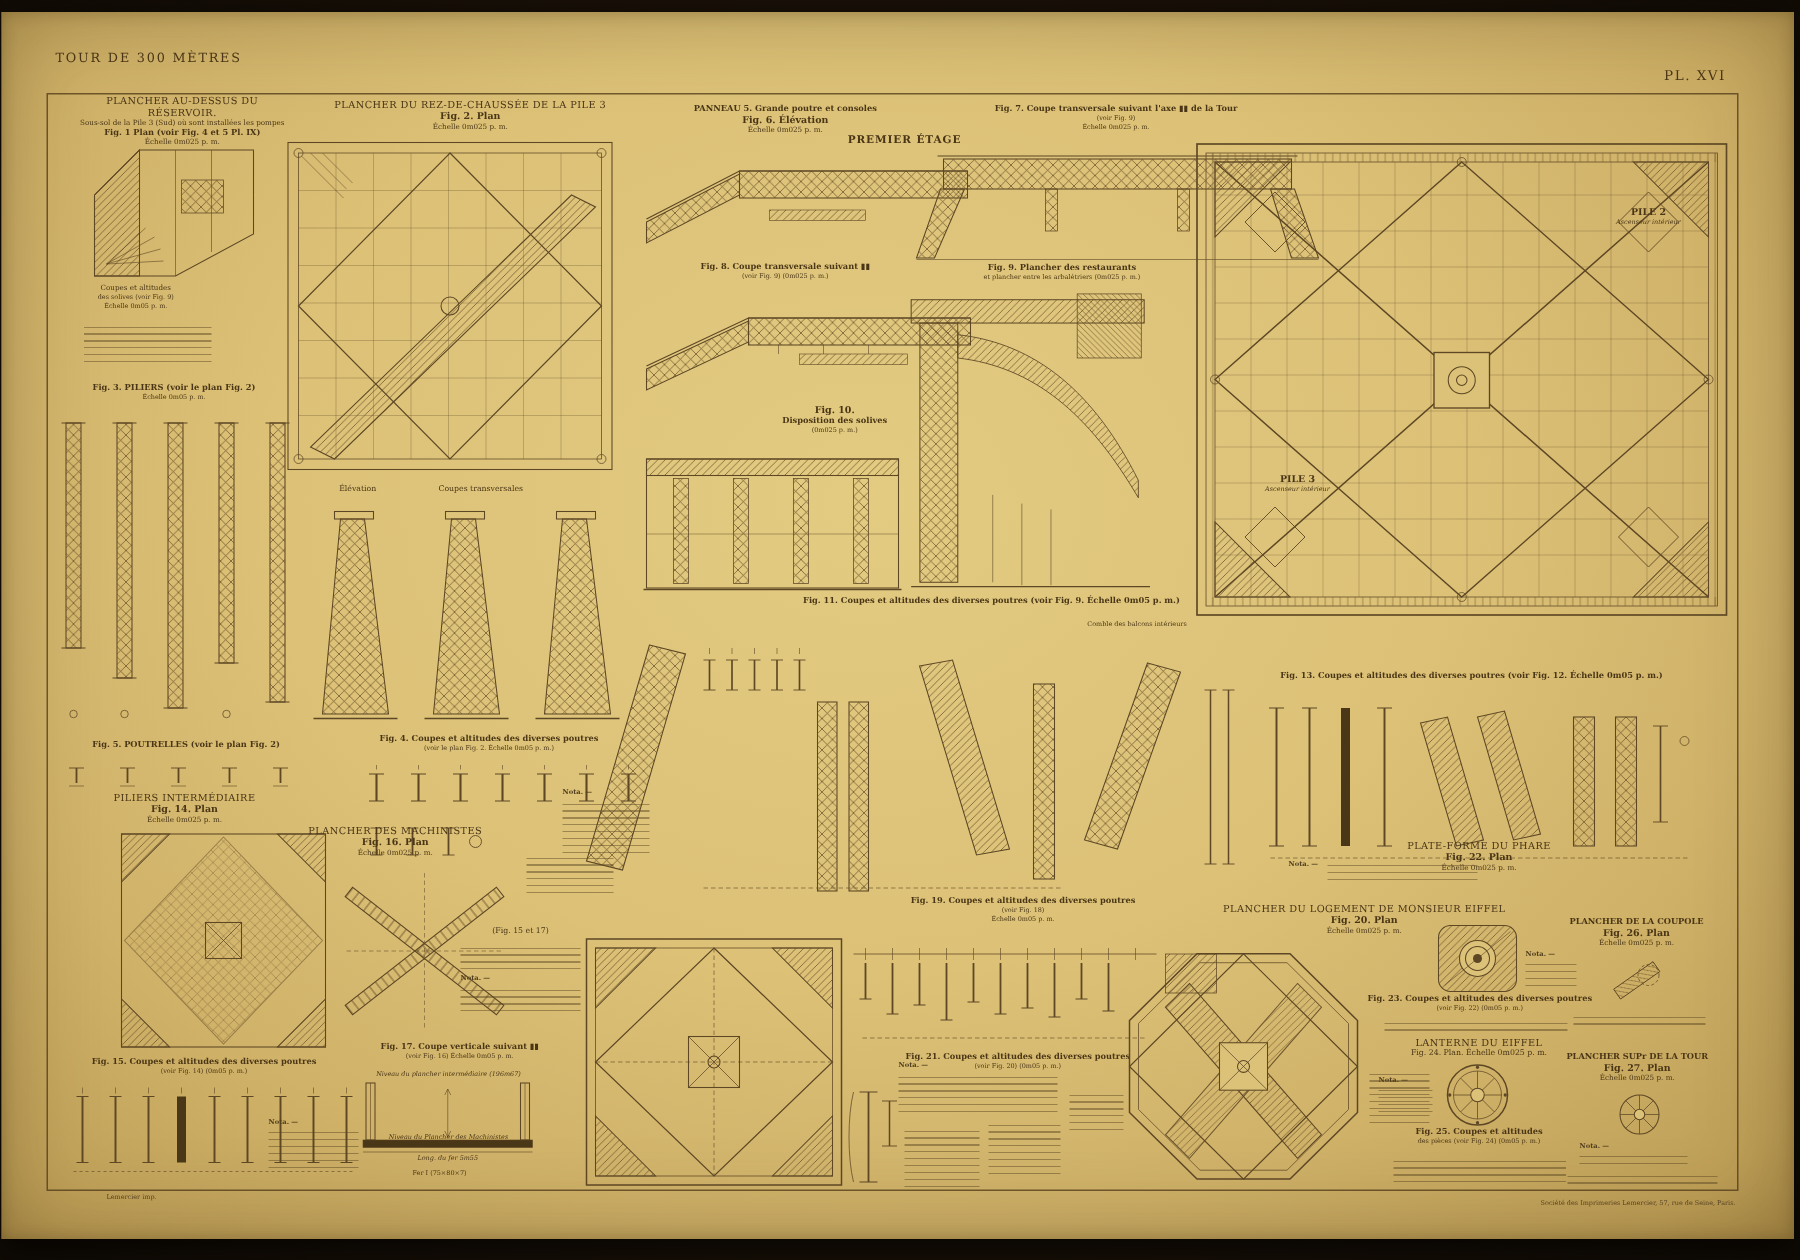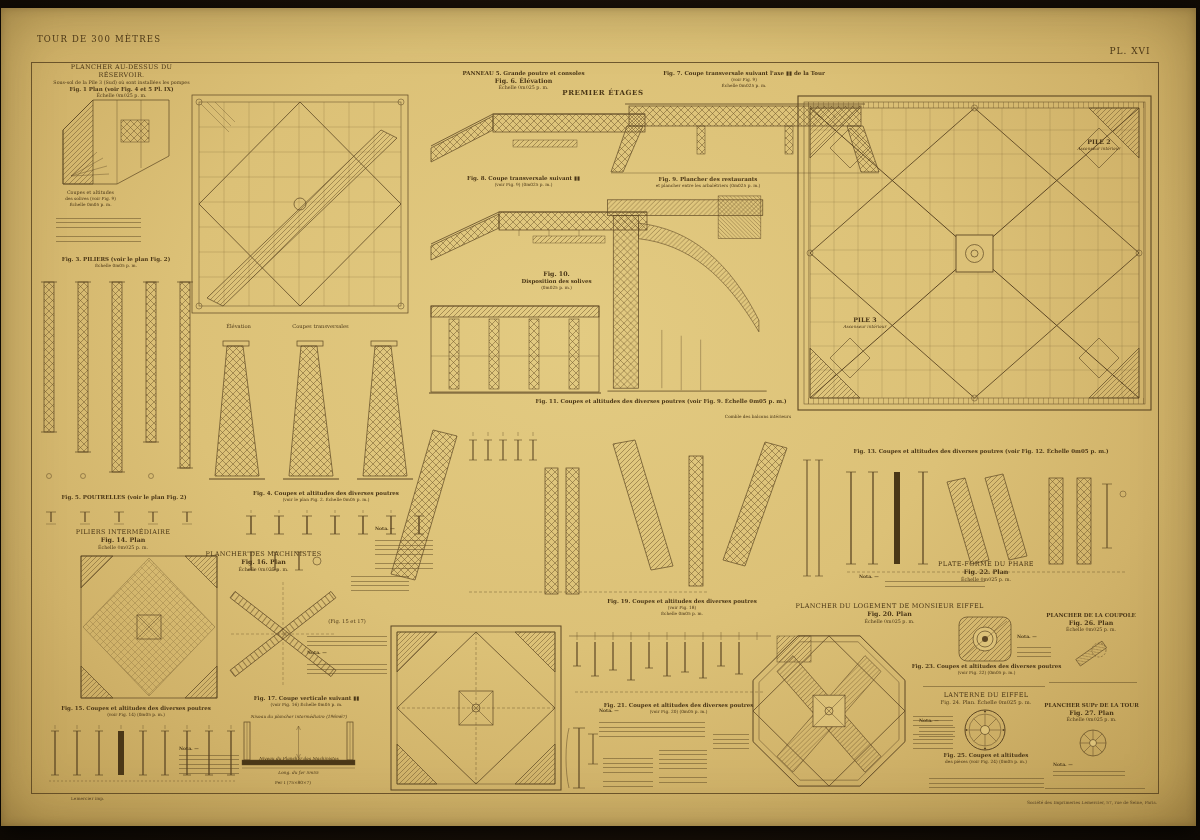--- a/index.html
+++ b/index.html
@@ -71,20 +71,25 @@
       <rect x="64" y="24" width="28" height="22" stroke-width="0.5" fill="url(#px)"></rect>
     </g>
   </svg>
   <div class="blk" style="left:42px;top:182px;width:95px">
     <div class="sc">Coupes et altitudes</div>
     <div class="t4">des solives (voir Fig. 9)</div>
     <div class="t4">Échelle 0m05 p. m.</div>
   </div>
   <div class="sq" style="left:55px;top:208px;width:85px;height:26px"></div>
 
+  <div class="blk" style="left:205px;top:58px;width:215px">
+    <div class="hd">PLANCHER DU REZ-DE-CHAUSSÉE DE LA PILE 3</div>
+    <div class="cp">Fig. 2. Plan</div>
+    <div class="sc">Échelle 0m025 p. m.</div>
+  </div>
   <svg class="dr" style="left:190px;top:86px" width="218" height="220" viewBox="0 0 218 220">
     <g stroke="#5d4724" fill="none" stroke-width="0.7">
       <rect x="1" y="1" width="216" height="218"></rect>
       <rect x="8" y="8" width="202" height="204" stroke-width="0.5"></rect>
       <path d="M33 8V212M58 8V212M83 8V212M108 8V212M133 8V212M158 8V212M183 8V212" stroke-width="0.3" opacity="0.65"></path>
       <path d="M8 33H210M8 58H210M8 83H210M8 108H210M8 133H210M8 158H210M8 183H210" stroke-width="0.3" opacity="0.65"></path>
       <path d="M109 8L210 110L109 212L8 110Z" stroke-width="0.8"></path>
       <polygon points="16,204 32,212 206,44 190,36" fill="url(#ph)"></polygon>
       <circle cx="109" cy="110" r="6"></circle>
       <circle cx="8" cy="8" r="3" stroke-width="0.5"></circle>
@@ -251,21 +256,21 @@
       <circle cx="87" cy="84" r="4"></circle>
       <path d="M87 8V160M8 84H166" stroke-width="0.4" stroke-dasharray="3,2"></path>
     </g>
   </svg>
 
   <div class="blk" style="left:430px;top:62px;width:185px">
     <div class="cps">PANNEAU 5. Grande poutre et consoles</div>
     <div class="cp">Fig. 6. Élévation</div>
     <div class="sc">Échelle 0m025 p. m.</div>
   </div>
-  <div class="blk hd2" style="left:556px;top:80px;width:92px">PREMIER ÉTAGES</div>
+  <div class="blk hd2" style="left:556px;top:80px;width:92px">PREMIER ÉTAGE</div>
   <svg class="dr" style="left:428px;top:92px" width="218" height="66" viewBox="0 0 218 66">
     <g stroke="#5d4724" fill="none" stroke-width="0.7">
       <polygon points="2,48 64,16 64,30 2,62" fill="url(#px)"></polygon>
       <rect x="64" y="14" width="152" height="18" fill="url(#px)"></rect>
       <rect x="84" y="40" width="64" height="7" fill="url(#ph)" stroke-width="0.4"></rect>
       <path d="M2 46L64 14H216" stroke-width="0.8"></path>
     </g>
   </svg>
 
   <div class="blk" style="left:435px;top:167px;width:175px">
@@ -436,21 +441,21 @@
         <path d="M10 4H22M10 64H22" stroke-width="0.7"></path>
       <path d="M30 10V40" stroke-width="1"></path>
         <path d="M25 10H35M25 40H35" stroke-width="0.6"></path>
       <path d="M6 4C2 20 2 48 6 64" stroke-width="0.5"></path>
     </g>
   </svg>
   <div class="sq" style="left:602px;top:744px;width:50px;height:40px"></div>
   <div class="sq" style="left:658px;top:740px;width:48px;height:36px"></div>
   <div class="sq" style="left:712px;top:720px;width:36px;height:26px"></div>
 
-  <div class="blk" style="left:756px;top:594px;width:265px">
+  <div class="blk" style="left:776px;top:594px;width:265px">
     <div class="hd">PLANCHER DU LOGEMENT DE MONSIEUR EIFFEL</div>
     <div class="cp">Fig. 20. Plan</div>
     <div class="sc">Échelle 0m025 p. m.</div>
   </div>
   <svg class="dr" style="left:748px;top:618px" width="160" height="166" viewBox="0 0 160 168" preserveAspectRatio="none">
     <g stroke="#5d4724" fill="none" stroke-width="0.7">
       <path d="M49 10H111L156 55V117L111 162H49L4 117V55Z" stroke-width="1"></path>
       <path d="M51 16H109L150 57V115L109 156H51L10 115V57Z" stroke-width="0.5"></path>
       <path d="M80 10L156 86L80 162L4 86Z" stroke-width="0.8"></path>
       <polygon points="28,46 44,30 132,132 116,148" fill="url(#ph)"></polygon>

